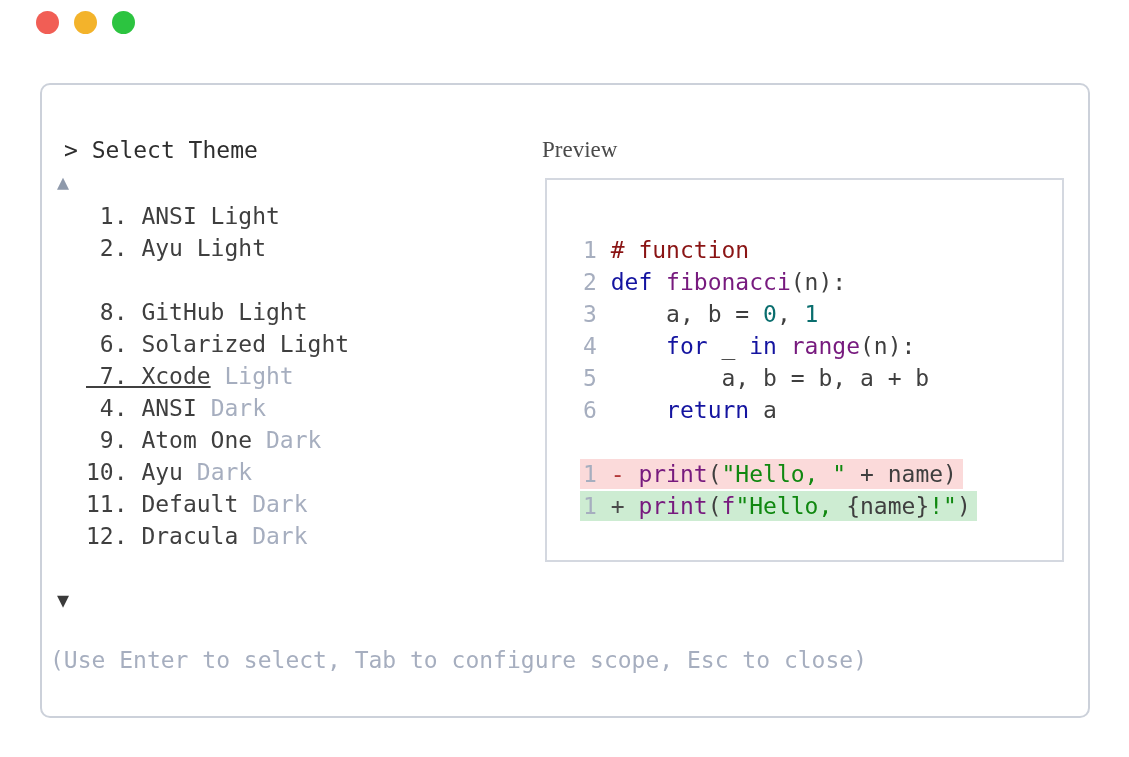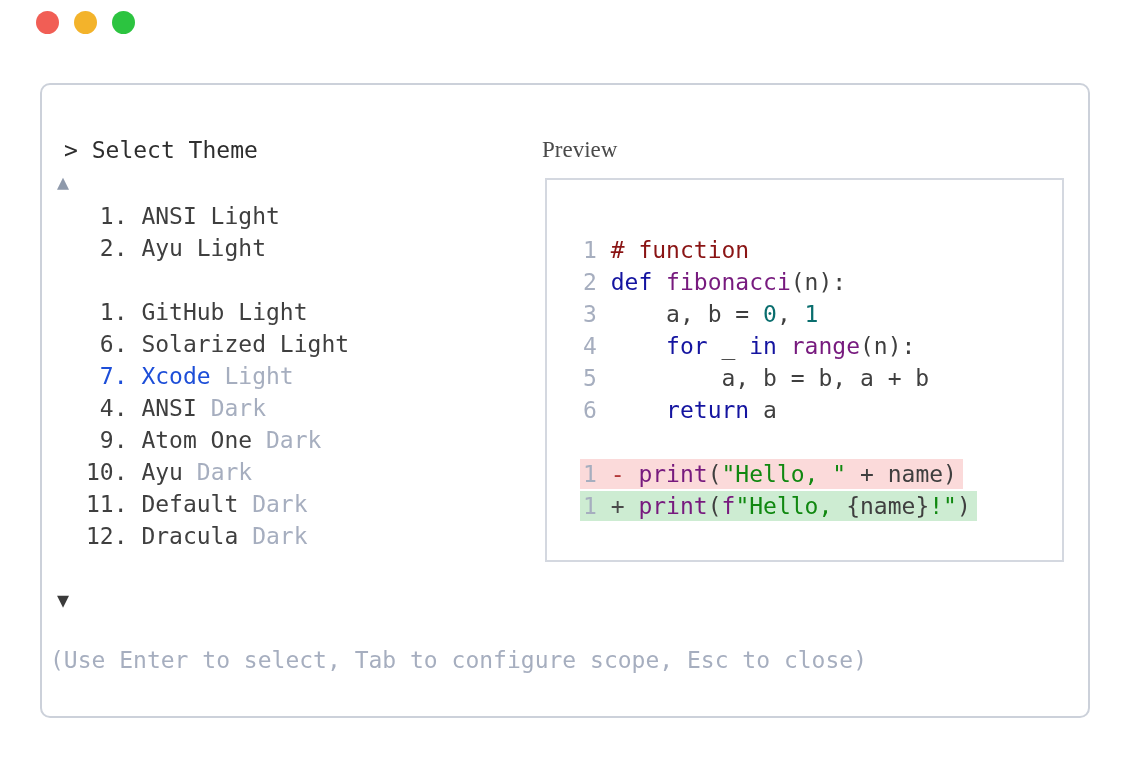--- a/index.html
+++ b/index.html
@@ -52,23 +52,23 @@
 
   <div class="prompt mono">&gt; Select Theme</div>
   <div class="preview-label mono">Preview</div>
 
   <div class="scroll-up" style="color: rgb(142, 153, 171);">▲</div>
 
   <div class="theme-list" id="theme-list">
       <div class="theme-row"><span class="bullet-cell"></span><span class="row-main" style="color: rgb(63, 63, 63);"> 1. ANSI Light</span></div>
       <div class="theme-row"><span class="bullet-cell"></span><span class="row-main" style="color: rgb(63, 63, 63);"> 2. Ayu Light</span></div>
       <div class="theme-row"><span class="bullet-cell"></span></div>
-      <div class="theme-row"><span class="bullet-cell"></span><span class="row-main" style="color: rgb(63, 63, 63);"> 1. GitHub Light</span></div>
+      <div class="theme-row"><span class="bullet-cell"></span><span class="row-main" style="color: rgb(63, 63, 63);"> 8. GitHub Light</span></div>
       <div class="theme-row"><span class="bullet-cell"></span><span class="row-main" style="color: rgb(63, 63, 63);"> 6. Solarized Light</span></div>
-      <div class="theme-row"><span class="bullet-cell"></span><span class="row-main" style="color: #1d4ed8;"> 7. Xcode</span><span class="row-variant" style="color: rgb(166, 174, 191);"> Light</span></div>
+      <div class="theme-row"><span class="bullet-cell"></span><span class="row-main" style="color: #404040; text-decoration: underline;"> 7. Xcode</span><span class="row-variant" style="color: rgb(166, 174, 191);"> Light</span></div>
       <div class="theme-row"><span class="bullet-cell"></span><span class="row-main" style="color: rgb(63, 63, 63);"> 4. ANSI</span><span class="row-variant" style="color: rgb(166, 174, 191);"> Dark</span></div>
       <div class="theme-row"><span class="bullet-cell"></span><span class="row-main" style="color: rgb(63, 63, 63);"> 9. Atom One</span><span class="row-variant" style="color: rgb(166, 174, 191);"> Dark</span></div>
       <div class="theme-row"><span class="bullet-cell"></span><span class="row-main" style="color: rgb(63, 63, 63);">10. Ayu</span><span class="row-variant" style="color: rgb(166, 174, 191);"> Dark</span></div>
       <div class="theme-row"><span class="bullet-cell"></span><span class="row-main" style="color: rgb(63, 63, 63);">11. Default</span><span class="row-variant" style="color: rgb(166, 174, 191);"> Dark</span></div>
       <div class="theme-row"><span class="bullet-cell"></span><span class="row-main" style="color: rgb(63, 63, 63);">12. Dracula</span><span class="row-variant" style="color: rgb(166, 174, 191);"> Dark</span></div>
     </div>
 
   <div class="scroll-down" style="color: rgb(58, 58, 58);">▼</div>
 
   <div class="hint mono" style="color: rgb(166, 174, 191);">(Use Enter to select, Tab to configure scope, Esc to close)</div>

